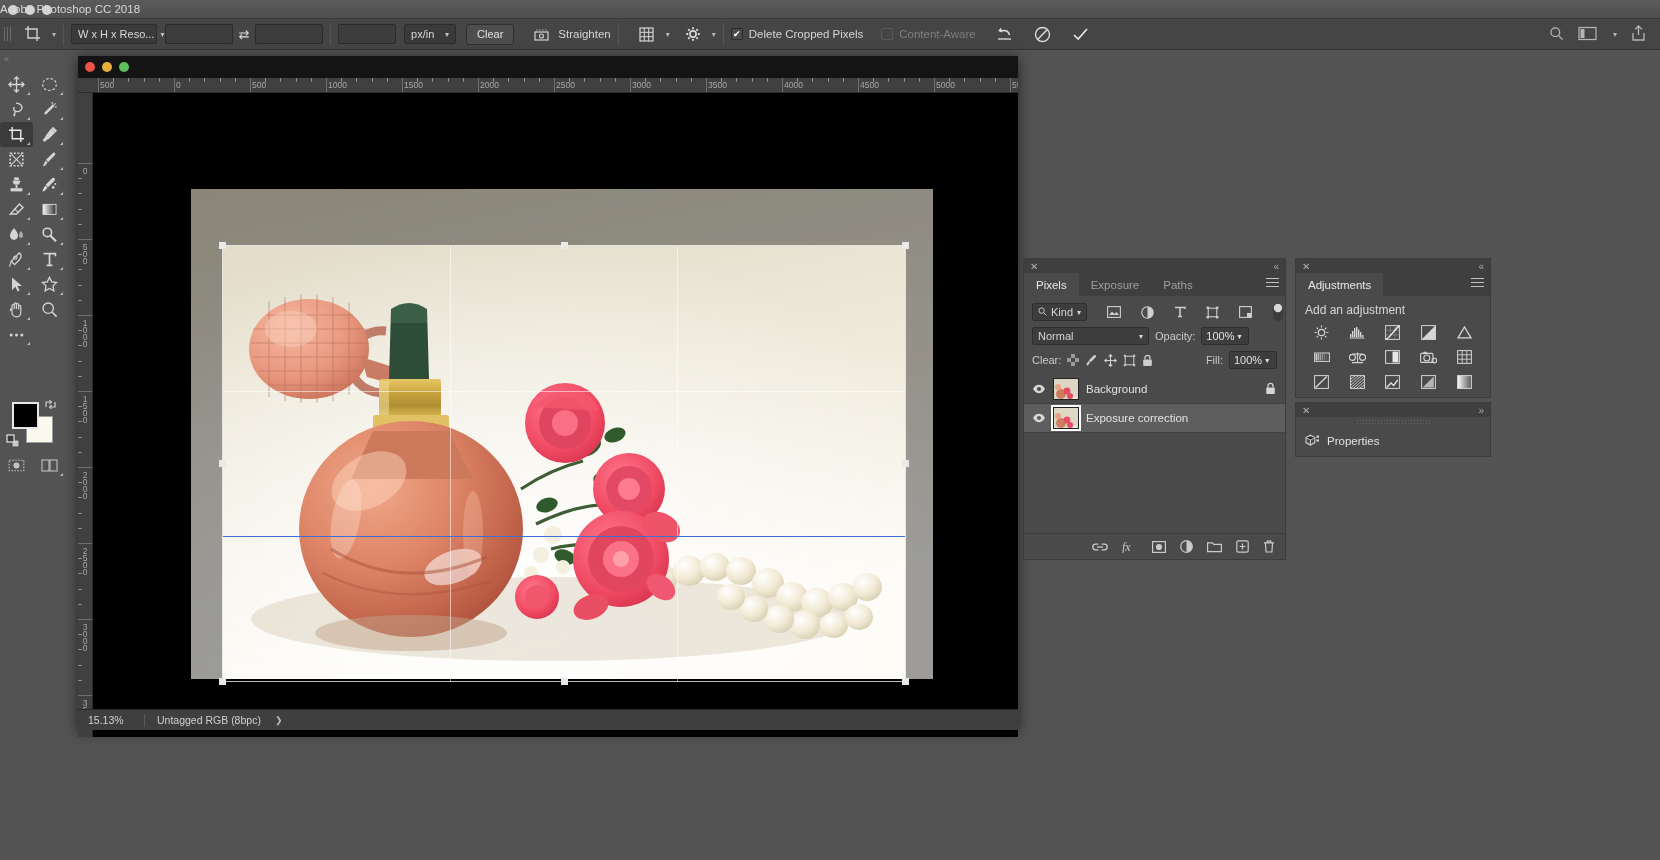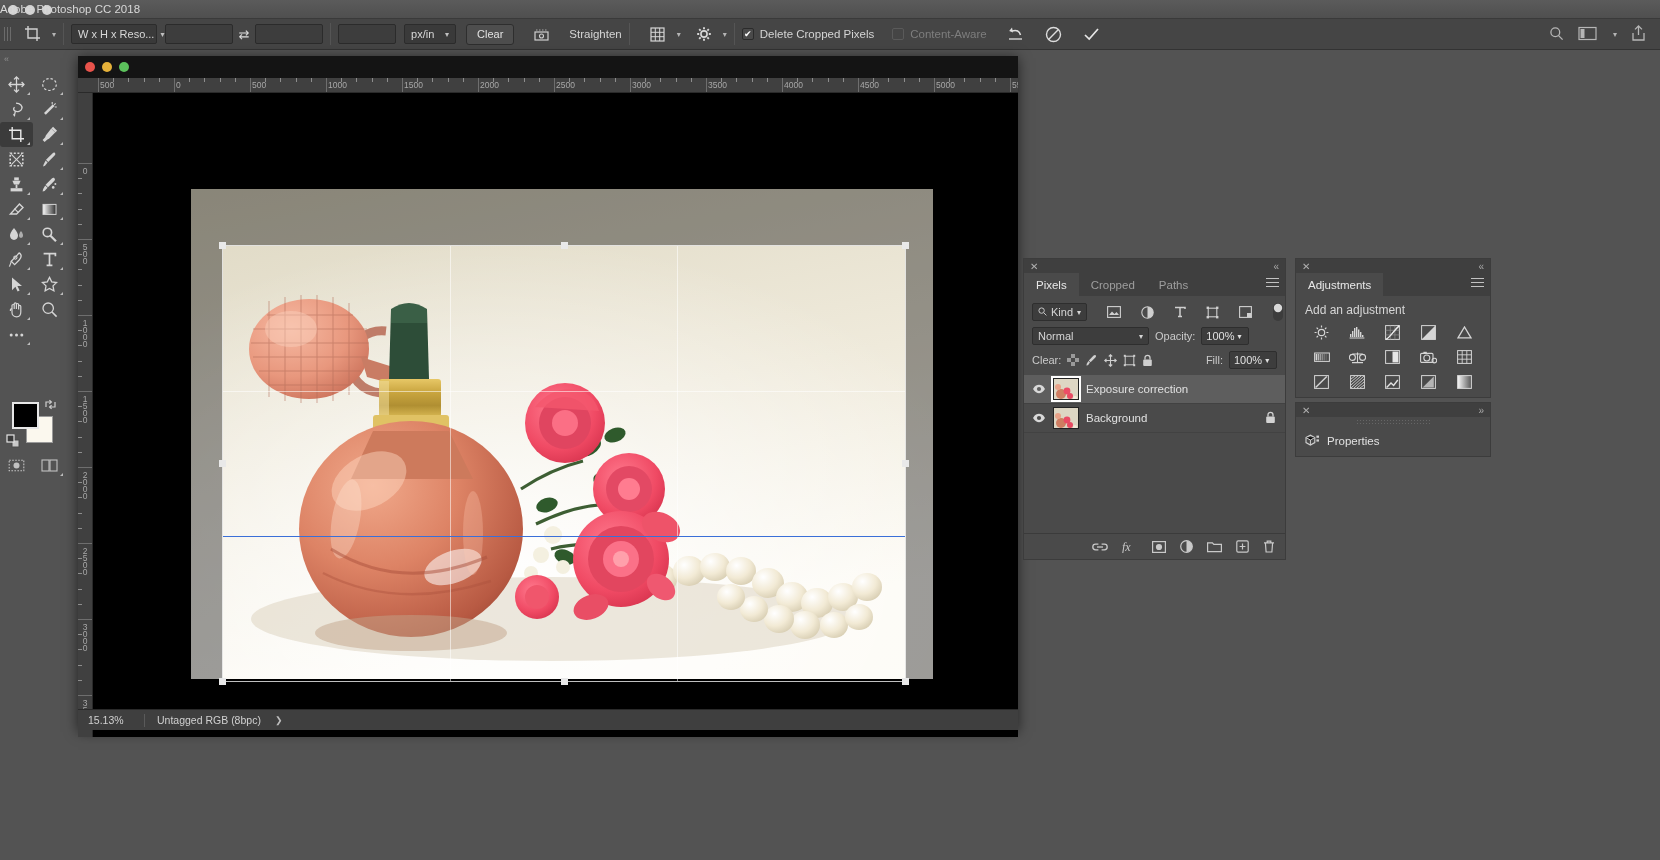--- a/index.html
+++ b/index.html
@@ -278,21 +278,21 @@
       <span>Clear</span>
     </div>
 
     <div class="opt-tool" style="margin-left:10px">
       <svg width="17" height="15" viewBox="0 0 17 15">
         <rect x="2" y="5" width="13" height="8" stroke="#d0d0d0" stroke-width="1.2" fill="none"></rect>
         <circle cx="8.5" cy="9" r="2" stroke="#d0d0d0" stroke-width="1.1" fill="none"></circle>
         <path d="M3 3 L14 3" stroke="#a8a8a8" stroke-width="1" stroke-dasharray="1.5 1.5"></path>
       </svg>
     </div>
-    <span class="opt-label" style="margin-left:11px">Straighten</span>
+    <span class="opt-label" style="margin-left:0">Straighten</span>
 
     <div class="vsep"></div>
 
     <div class="opt-tool">
       <svg width="17" height="17" viewBox="0 0 17 17">
         <rect x="2" y="2" width="13" height="13" stroke="#d8d8d8" stroke-width="1.2" fill="none"></rect>
         <path d="M6.3 2 V15 M10.7 2 V15 M2 6.3 H15 M2 10.7 H15" stroke="#d8d8d8" stroke-width="1"></path>
       </svg>
       <span class="tri" style="position:absolute"></span>
     </div>
@@ -903,21 +903,21 @@
   <div class="panel layers-panel">
     <div class="panel-close">
       <span>✕</span>
       <span class="collapse-ic">«</span>
     </div>
     <div class="tabs">
       <div class="tab active">
         <span>Pixels</span>
       </div>
       <div class="tab">
-        <span>Cropped</span>
+        <span>Exposure</span>
       </div>
       <div class="tab">
         <span>Paths</span>
       </div>
       <div class="panel-menu"></div>
     </div>
 
     <div class="row" style="margin-top:4px; gap:20px;">
       <div class="mini-dd" style="width:86px">
         <span>
@@ -1029,63 +1029,63 @@
           </svg>
       </span>
       <span class="lbl" style="margin-left:auto">Fill:</span>
       <div class="valbox">
         <span>100%</span>
         <span class="cv" style="font-size:8px">▾</span>
       </div>
     </div>
 
     <div style="margin-top:3px;">
+      <div class="layer-row">
+        <span class="eye">
+          <svg width="14" height="10" viewBox="0 0 14 10">
+            <path d="M1 5 C3 1.6 5 0.8 7 0.8 C9 0.8 11 1.6 13 5 C11 8.4 9 9.2 7 9.2 C5 9.2 3 8.4 1 5Z" fill="#d8d8d8"></path>
+            <circle cx="7" cy="5" r="2.1" fill="#4a4a4a"></circle>
+          </svg>
+        </span>
+        <span class="thumb">
+          <svg width="26" height="22" viewBox="0 0 26 22">
+            <rect width="26" height="22" fill="#ddd6c3"></rect>
+            <ellipse cx="7" cy="15" rx="5" ry="5" fill="#cf7d61"></ellipse>
+            <circle cx="4" cy="8" r="3" fill="#e7a187"></circle>
+            <circle cx="13" cy="12" r="3.4" fill="#ea4b64"></circle>
+            <circle cx="16" cy="17" r="3" fill="#e64961"></circle>
+            <circle cx="21" cy="19" r="2" fill="#f1e9d9"></circle>
+          </svg>
+        </span>
+        <span class="layer-name">Background</span>
+        <span class="lock-ic">
+          <svg width="11" height="13" viewBox="0 0 11 13">
+              <path d="M3 5.6 V3.8 A2.5 2.5 0 0 1 8 3.8 V5.6" stroke="#d3d3d3" stroke-width="1.3" fill="none"></path>
+              <rect x="1.2" y="5.6" width="8.6" height="6.4" rx="1" fill="#d3d3d3"></rect>
+            </svg>
+        </span>
+      </div>
       <div class="layer-row selected">
         <span class="eye">
           <svg width="14" height="10" viewBox="0 0 14 10">
             <path d="M1 5 C3 1.6 5 0.8 7 0.8 C9 0.8 11 1.6 13 5 C11 8.4 9 9.2 7 9.2 C5 9.2 3 8.4 1 5Z" fill="#d8d8d8"></path>
             <circle cx="7" cy="5" r="2.1" fill="#5e5e5e"></circle>
           </svg>
         </span>
         <span class="thumb">
           <svg width="26" height="22" viewBox="0 0 26 22">
             <rect width="26" height="22" fill="#ded7c4"></rect>
             <ellipse cx="7" cy="15" rx="5" ry="5" fill="#d07e62"></ellipse>
             <circle cx="4" cy="8" r="3" fill="#e8a288"></circle>
             <circle cx="13" cy="12" r="3.4" fill="#ec4d66"></circle>
             <circle cx="16" cy="17" r="3" fill="#e84a63"></circle>
             <circle cx="21" cy="19" r="2" fill="#f2eada"></circle>
           </svg>
         </span>
         <span class="layer-name">Exposure correction</span>
-      </div>
-      <div class="layer-row">
-        <span class="eye">
-          <svg width="14" height="10" viewBox="0 0 14 10">
-            <path d="M1 5 C3 1.6 5 0.8 7 0.8 C9 0.8 11 1.6 13 5 C11 8.4 9 9.2 7 9.2 C5 9.2 3 8.4 1 5Z" fill="#d8d8d8"></path>
-            <circle cx="7" cy="5" r="2.1" fill="#4a4a4a"></circle>
-          </svg>
-        </span>
-        <span class="thumb">
-          <svg width="26" height="22" viewBox="0 0 26 22">
-            <rect width="26" height="22" fill="#ddd6c3"></rect>
-            <ellipse cx="7" cy="15" rx="5" ry="5" fill="#cf7d61"></ellipse>
-            <circle cx="4" cy="8" r="3" fill="#e7a187"></circle>
-            <circle cx="13" cy="12" r="3.4" fill="#ea4b64"></circle>
-            <circle cx="16" cy="17" r="3" fill="#e64961"></circle>
-            <circle cx="21" cy="19" r="2" fill="#f1e9d9"></circle>
-          </svg>
-        </span>
-        <span class="layer-name">Background</span>
-        <span class="lock-ic">
-          <svg width="11" height="13" viewBox="0 0 11 13">
-              <path d="M3 5.6 V3.8 A2.5 2.5 0 0 1 8 3.8 V5.6" stroke="#d3d3d3" stroke-width="1.3" fill="none"></path>
-              <rect x="1.2" y="5.6" width="8.6" height="6.4" rx="1" fill="#d3d3d3"></rect>
-            </svg>
-        </span>
       </div>
     </div>
 
     <div class="layers-footer">
       <span class="ic">
         <svg width="16" height="10" viewBox="0 0 16 10">
             <g stroke="#c9c9c9" stroke-width="1.3" fill="none">
               <path d="M6.4 2.2 H3.6 A2.8 2.8 0 0 0 3.6 7.8 H6.4"></path>
               <path d="M9.6 2.2 H12.4 A2.8 2.8 0 0 1 12.4 7.8 H9.6"></path>
               <path d="M5 5 H11"></path>

